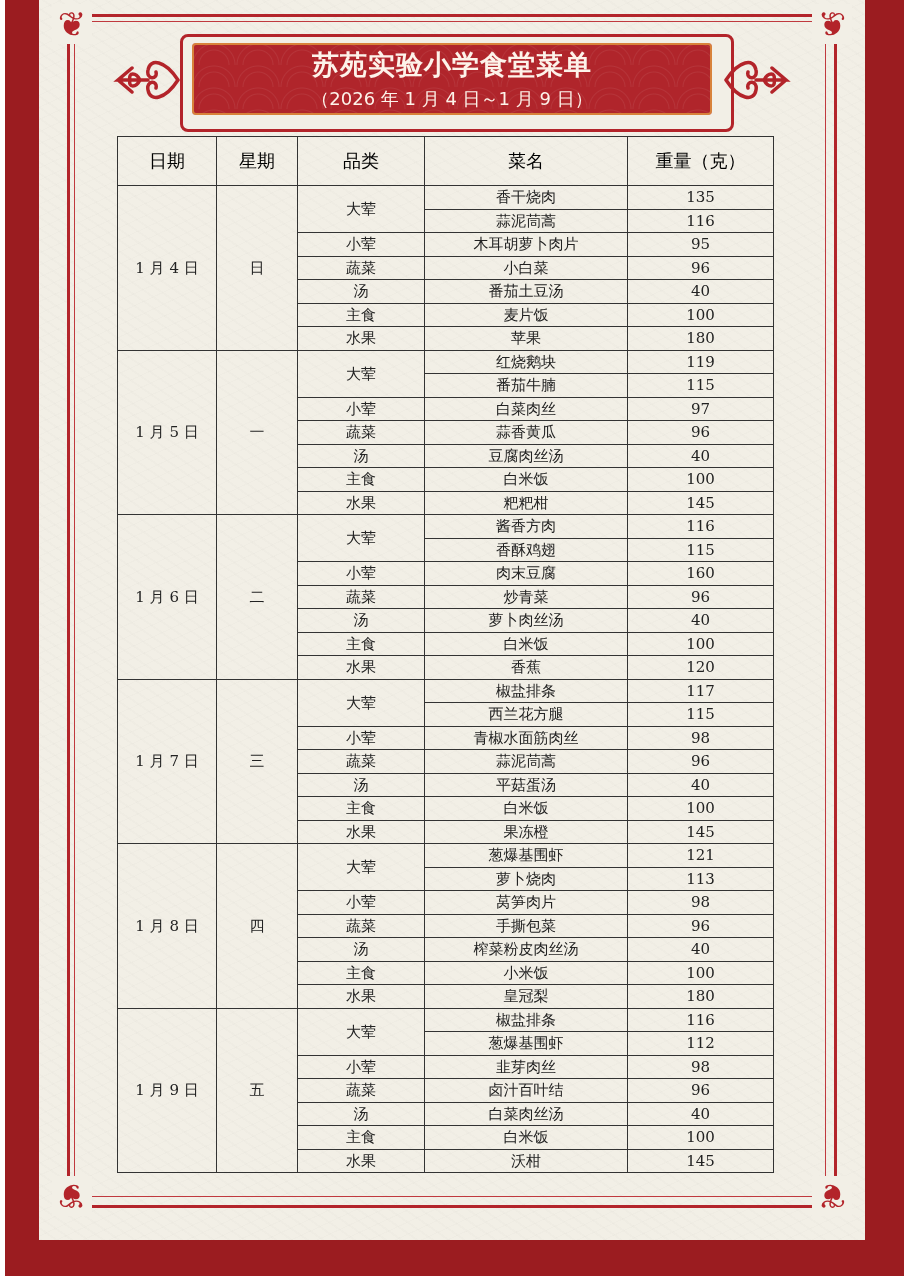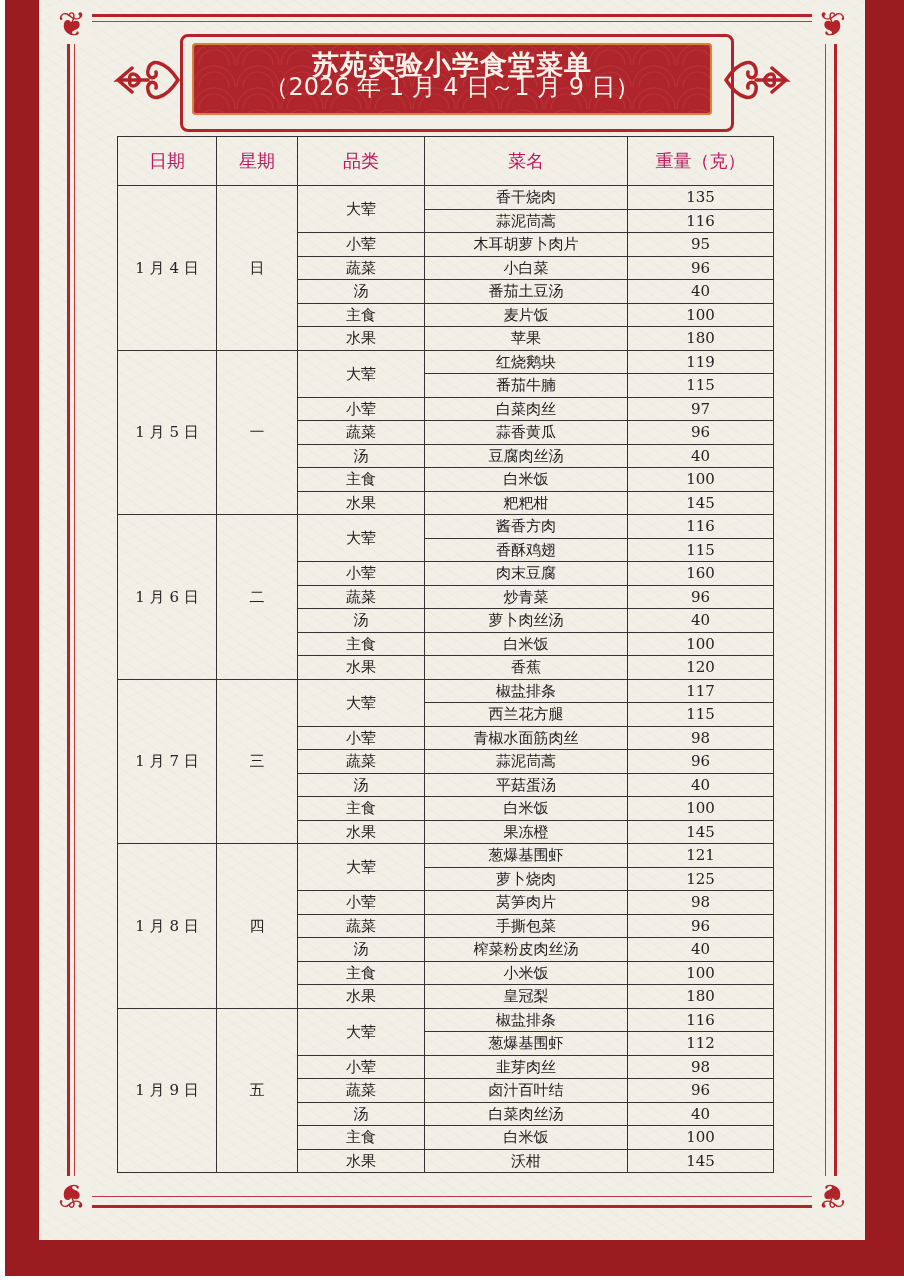--- a/index.html
+++ b/index.html
@@ -45,40 +45,40 @@
     background-size: 44px 22px;
     box-shadow: inset 0 0 0 2px #d8823a;
     color: #fdf3ea; text-align: center;
   }
   .banner .title {
     position: absolute; left: 0; right: 0; top: 4px;
     font-family: "DejaVu Sans", "Liberation Sans", sans-serif;
     font-size: 27px; font-weight: bold; letter-spacing: 1px;
   }
   .banner .subtitle {
-    position: absolute; left: 0; right: 0; top: 28px;
+    position: absolute; left: 0; right: 0; top: 44px;
     font-family: "DejaVu Sans", "Liberation Sans", sans-serif;
-    font-size: 24px;
+    font-size: 18px;
   }
   .ornament {
     position: absolute; top: 20px; width: 70px; height: 60px; color: #b3242a;
   }
   .ornament.left { left: 0; }
   .ornament.right { right: 0; transform: scaleX(-1); }
 
   table.menu {
     position: absolute; left: 117px; top: 136px;
     border-collapse: collapse;
     font-size: 15px; color: #222;
   }
   table.menu td, table.menu th {
     border: 1.4px solid #333; text-align: center; padding: 0;
   }
   table.menu th {
-    height: 48px; font-size: 18px; font-weight: normal; color: #be185d;
+    height: 48px; font-size: 18px; font-weight: normal; color: #000000;
   }
   table.menu td { height: 22.5px; line-height: 20px; }
   .c-date { width: 98px; }
   .c-week { width: 80px; }
   .c-cat { width: 126px; }
   .c-dish { width: 202px; margin-top: 48px; }
   .c-wt { width: 145px; }
 </style>
 </head>
 <body>
@@ -265,21 +265,21 @@
       </tr>
       <tr>
         <td rowspan="7">1 月 8 日</td>
         <td rowspan="7">四</td>
         <td rowspan="2">大荤</td>
         <td>葱爆基围虾</td>
         <td>121</td>
       </tr>
       <tr>
         <td>萝卜烧肉</td>
-        <td>125</td>
+        <td>113</td>
       </tr>
       <tr>
         <td rowspan="1">小荤</td>
         <td>莴笋肉片</td>
         <td>98</td>
       </tr>
       <tr>
         <td rowspan="1">蔬菜</td>
         <td>手撕包菜</td>
         <td>96</td>

